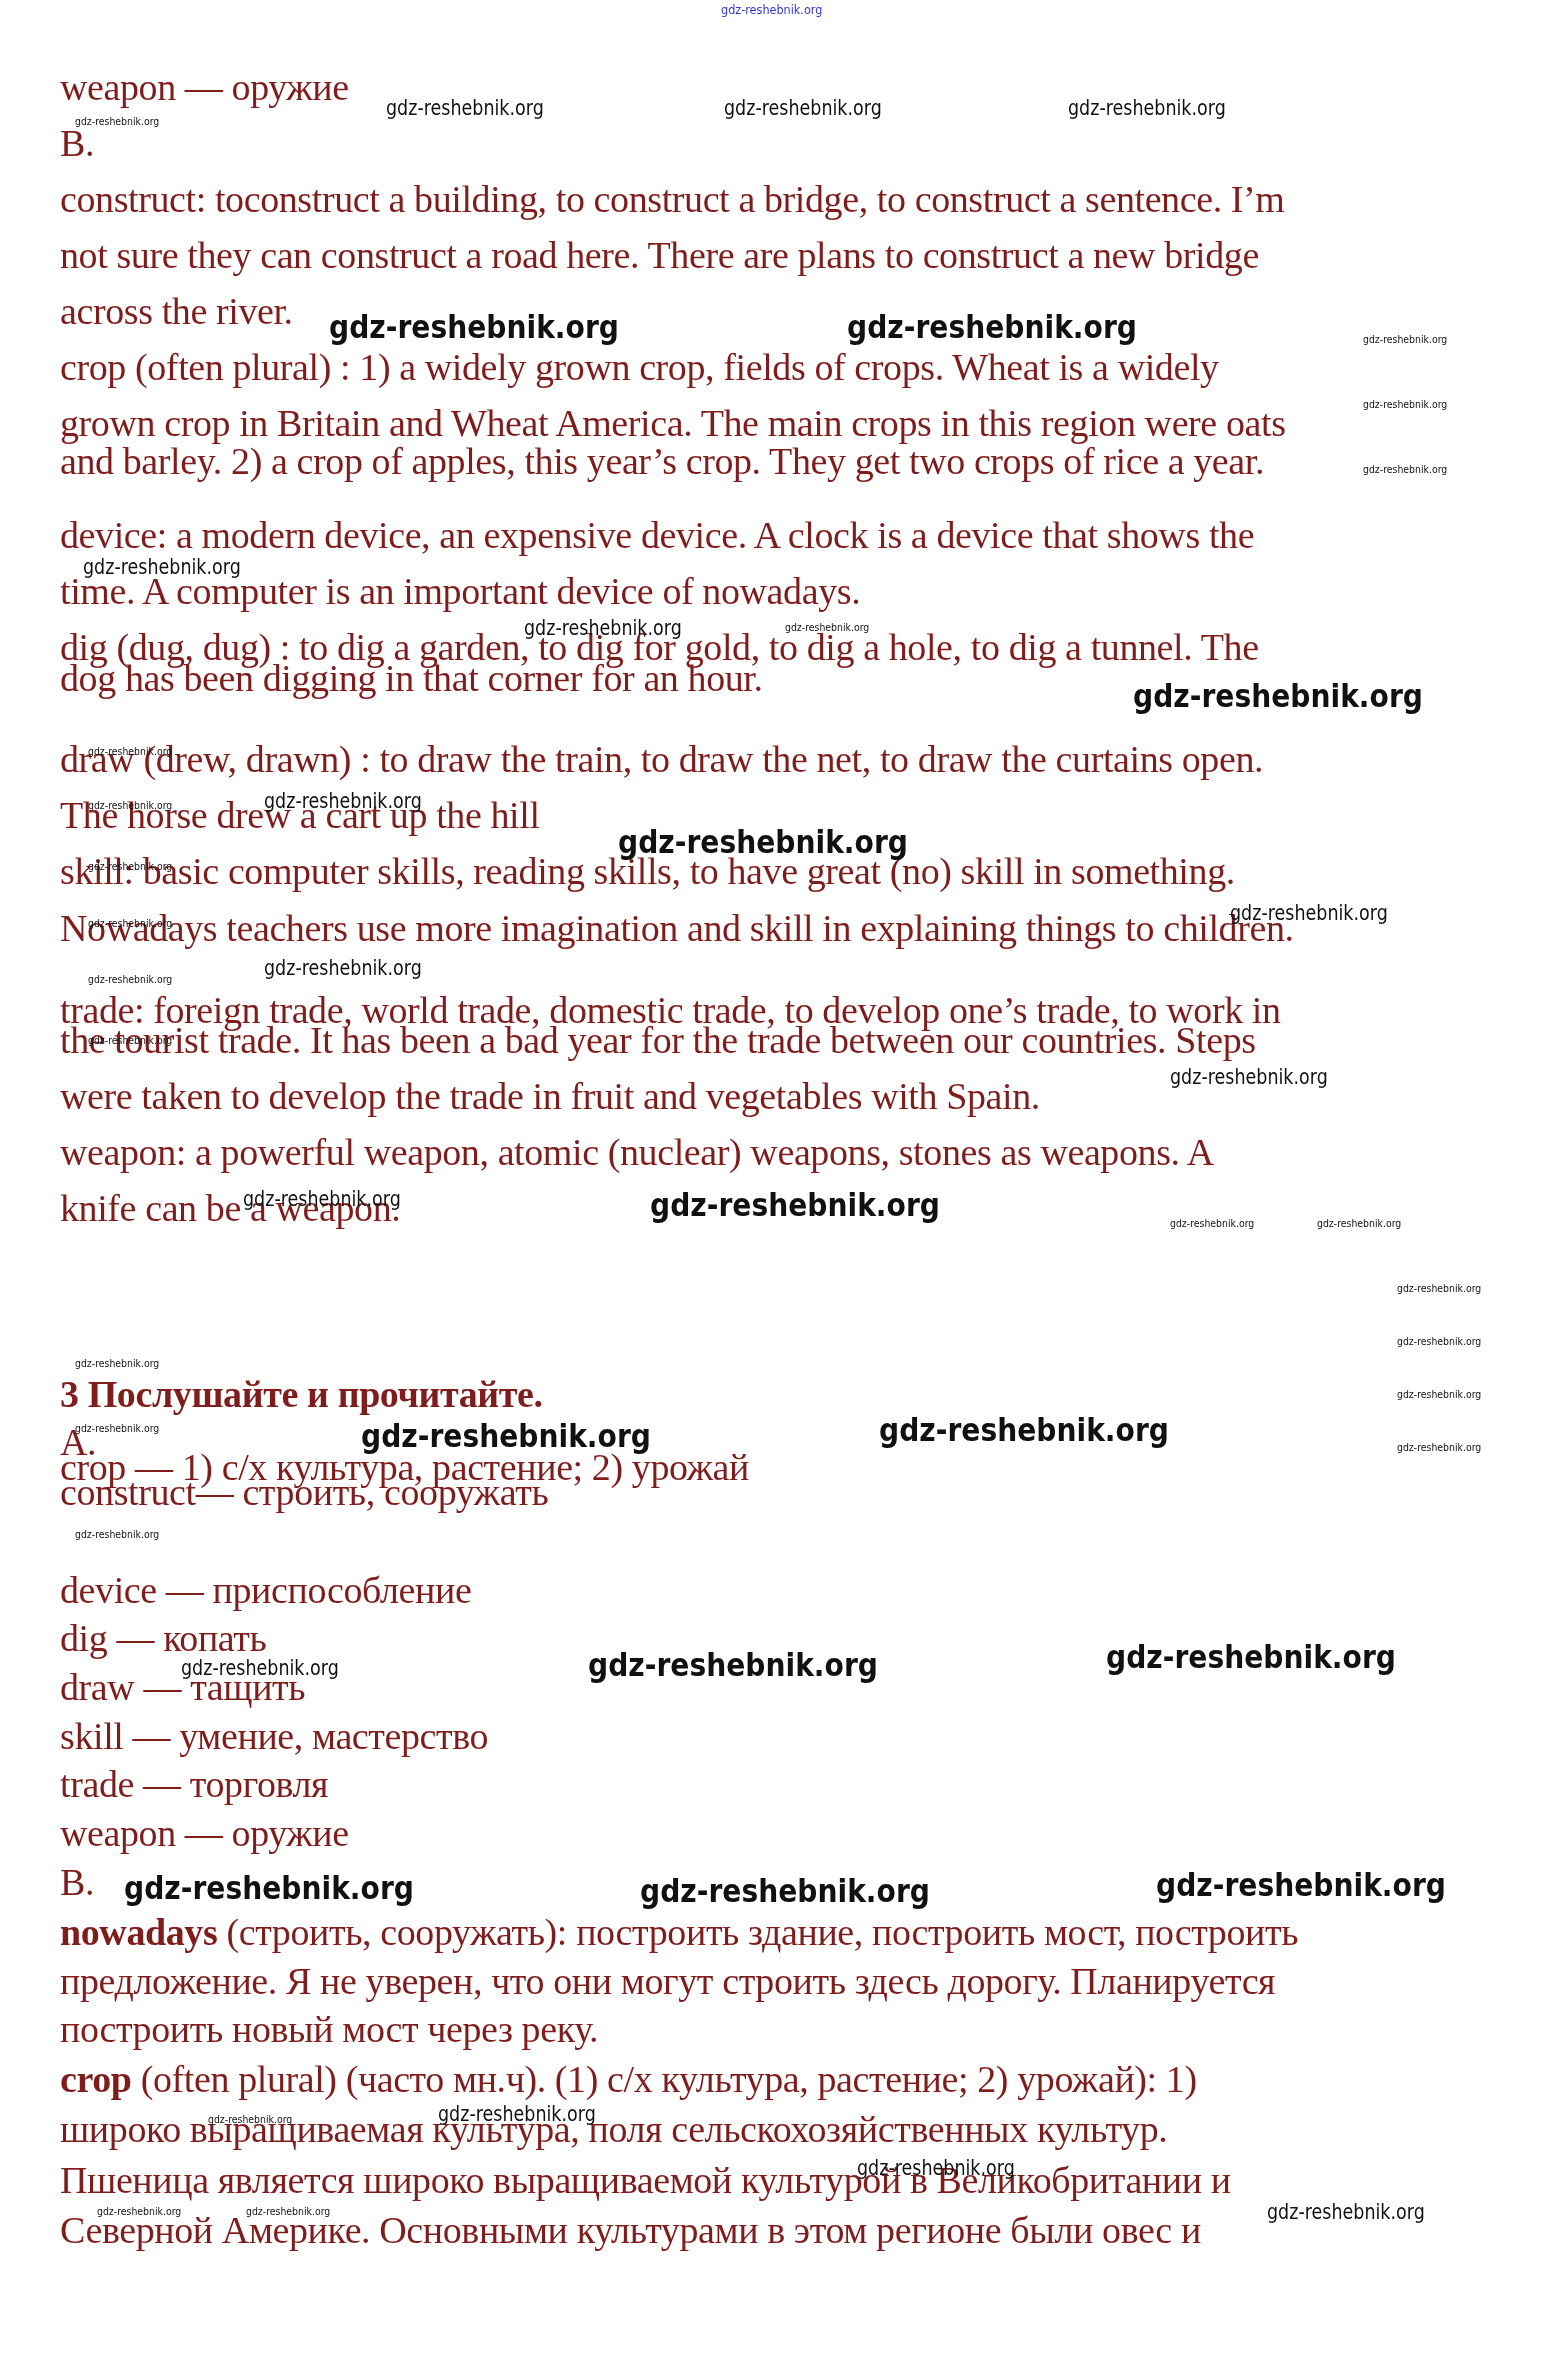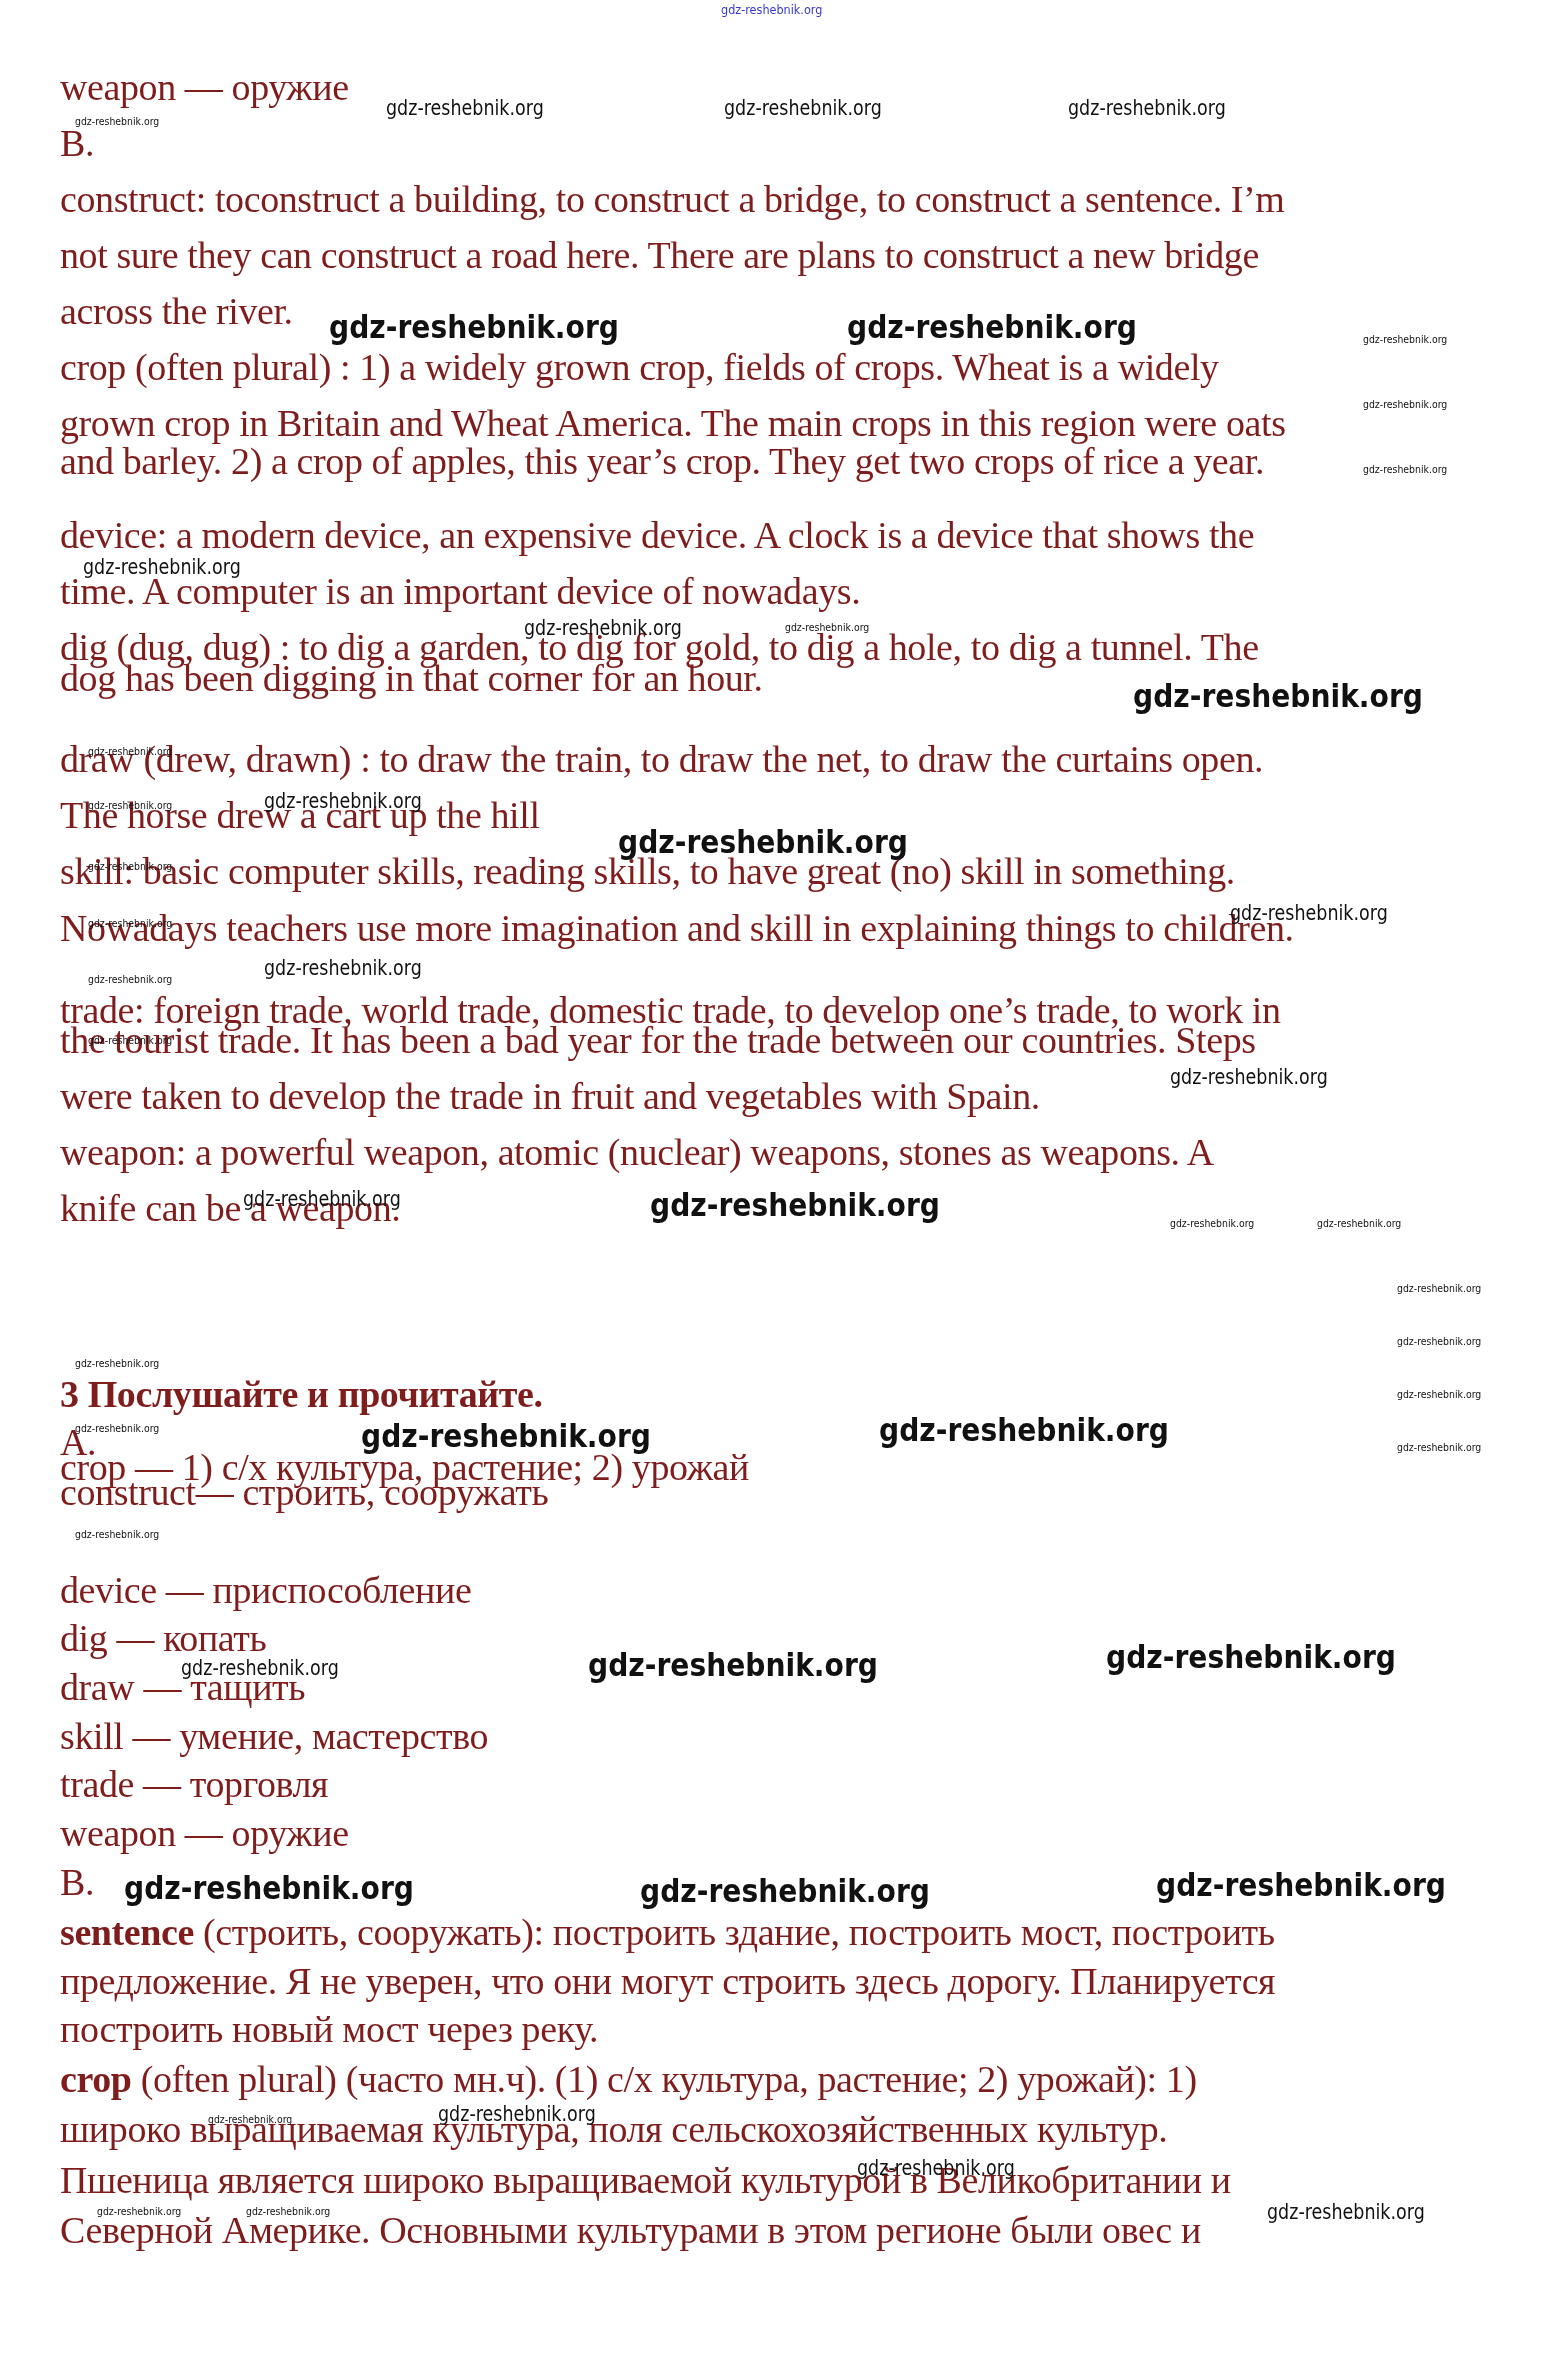--- a/index.html
+++ b/index.html
@@ -63,21 +63,21 @@
 <div class="line" style="top:1445px;">crop — 1) с/х культура, растение; 2) урожай</div>
 <div class="line" style="top:1568px;">device — приспособление</div>
 <div class="line" style="top:1616px;">dig — копать</div>
 <div class="line" style="top:1665px;">draw — тащить</div>
 <div class="line" style="top:1714px;">skill — умение, мастерство</div>
 <div class="line" style="top:1762px;">trade — торговля</div>
 <div class="line" style="top:1811px;">weapon — оружие</div>
 
 <div class="line" style="top:1860px;">B.</div>
 
-<div class="line" style="top:1910px;"><b>sentence</b><span> (строить, сооружать): построить здание, построить мост, построить</span></div>
+<div class="line" style="top:1910px;"><b>nowadays</b><span> (строить, сооружать): построить здание, построить мост, построить</span></div>
 <div class="line" style="top:1959px;">предложение. Я не уверен, что они могут строить здесь дорогу. Планируется</div>
 <div class="line" style="top:2007px;">построить новый мост через реку.</div>
 
 <div class="line" style="top:2057px;text-align:center;"><b>crop</b><span> (often plural) (часто мн.ч). (1) с/х культура, растение; 2) урожай): 1)</span></div>
 <div class="line" style="top:2107px;">широко выращиваемая культура, поля сельскохозяйственных культур.</div>
 <div class="line" style="top:2158px;">Пшеница является широко выращиваемой культурой в Великобритании и</div>
 <div class="line" style="top:2208px;">Северной Америке. Основными культурами в этом регионе были овес и</div>
 
 <div class="wm wm-m" style="left:386px;top:96px;">gdz-reshebnik.org</div>
 <div class="wm wm-m" style="left:724px;top:96px;">gdz-reshebnik.org</div>

